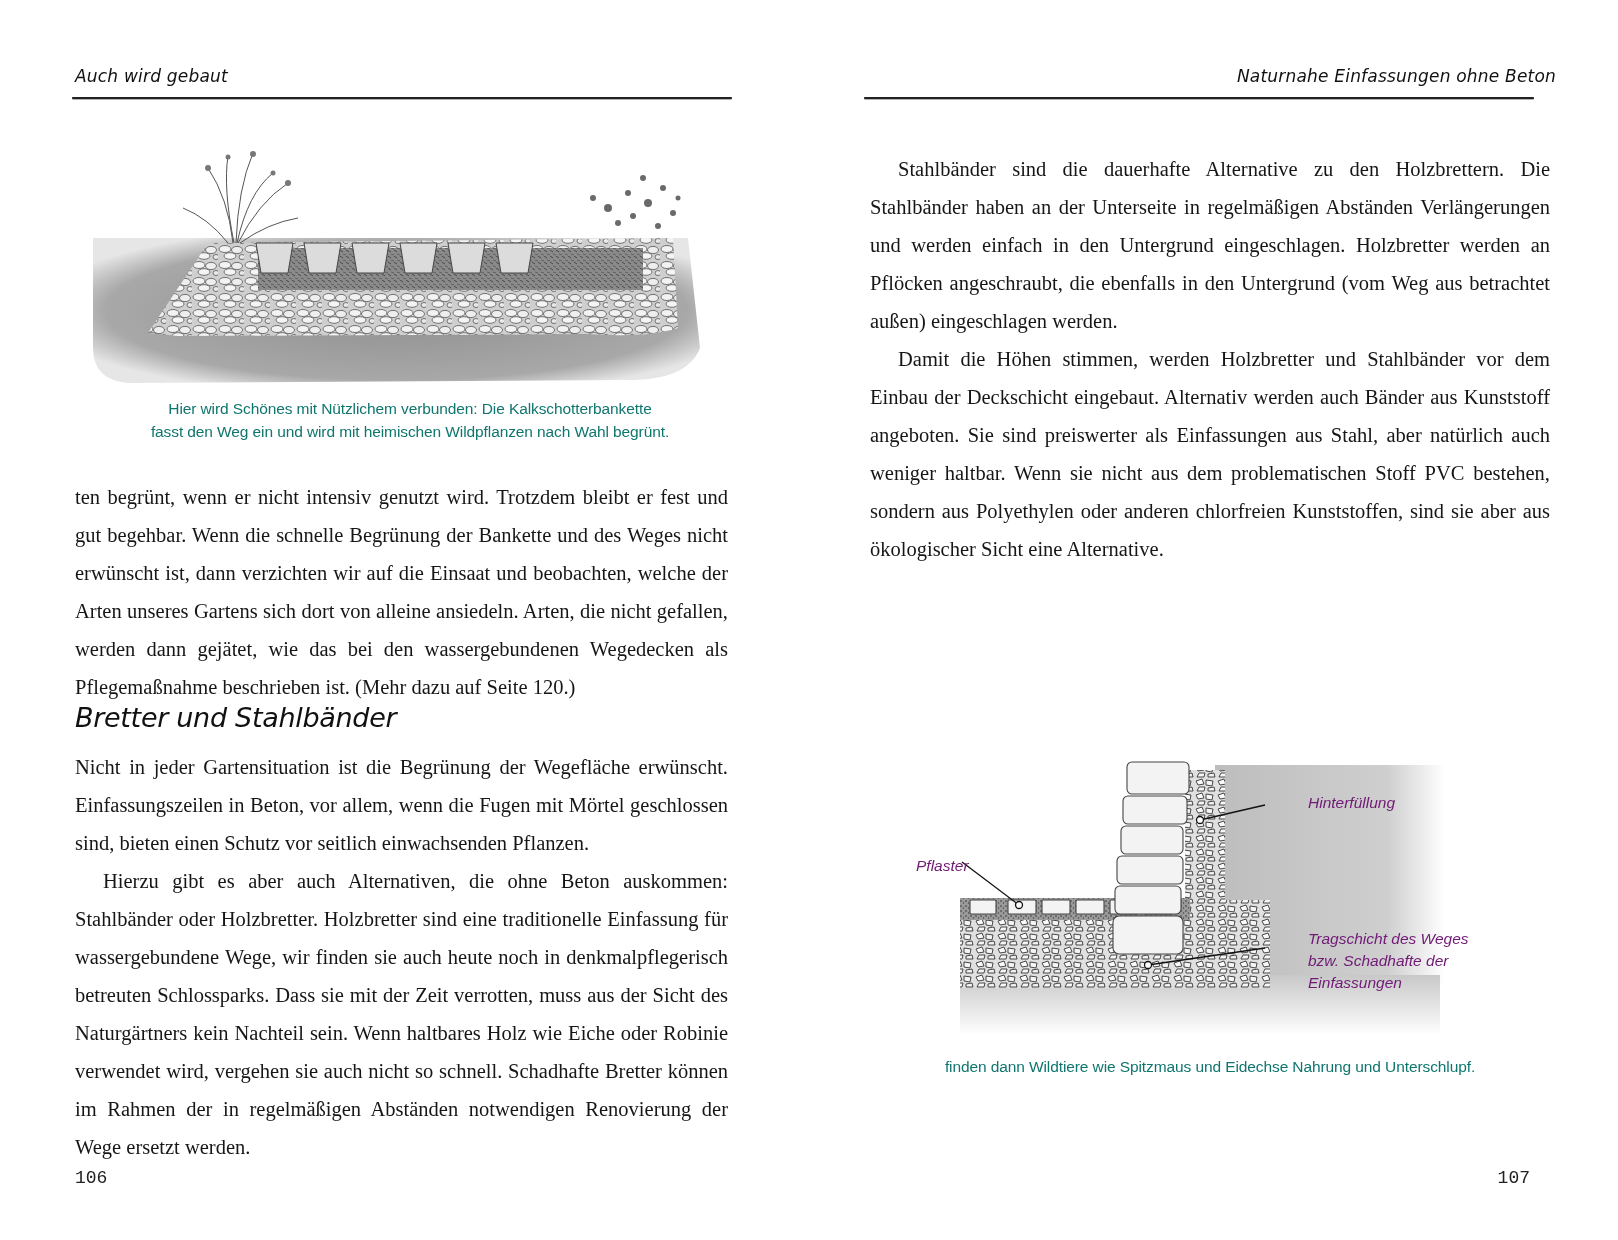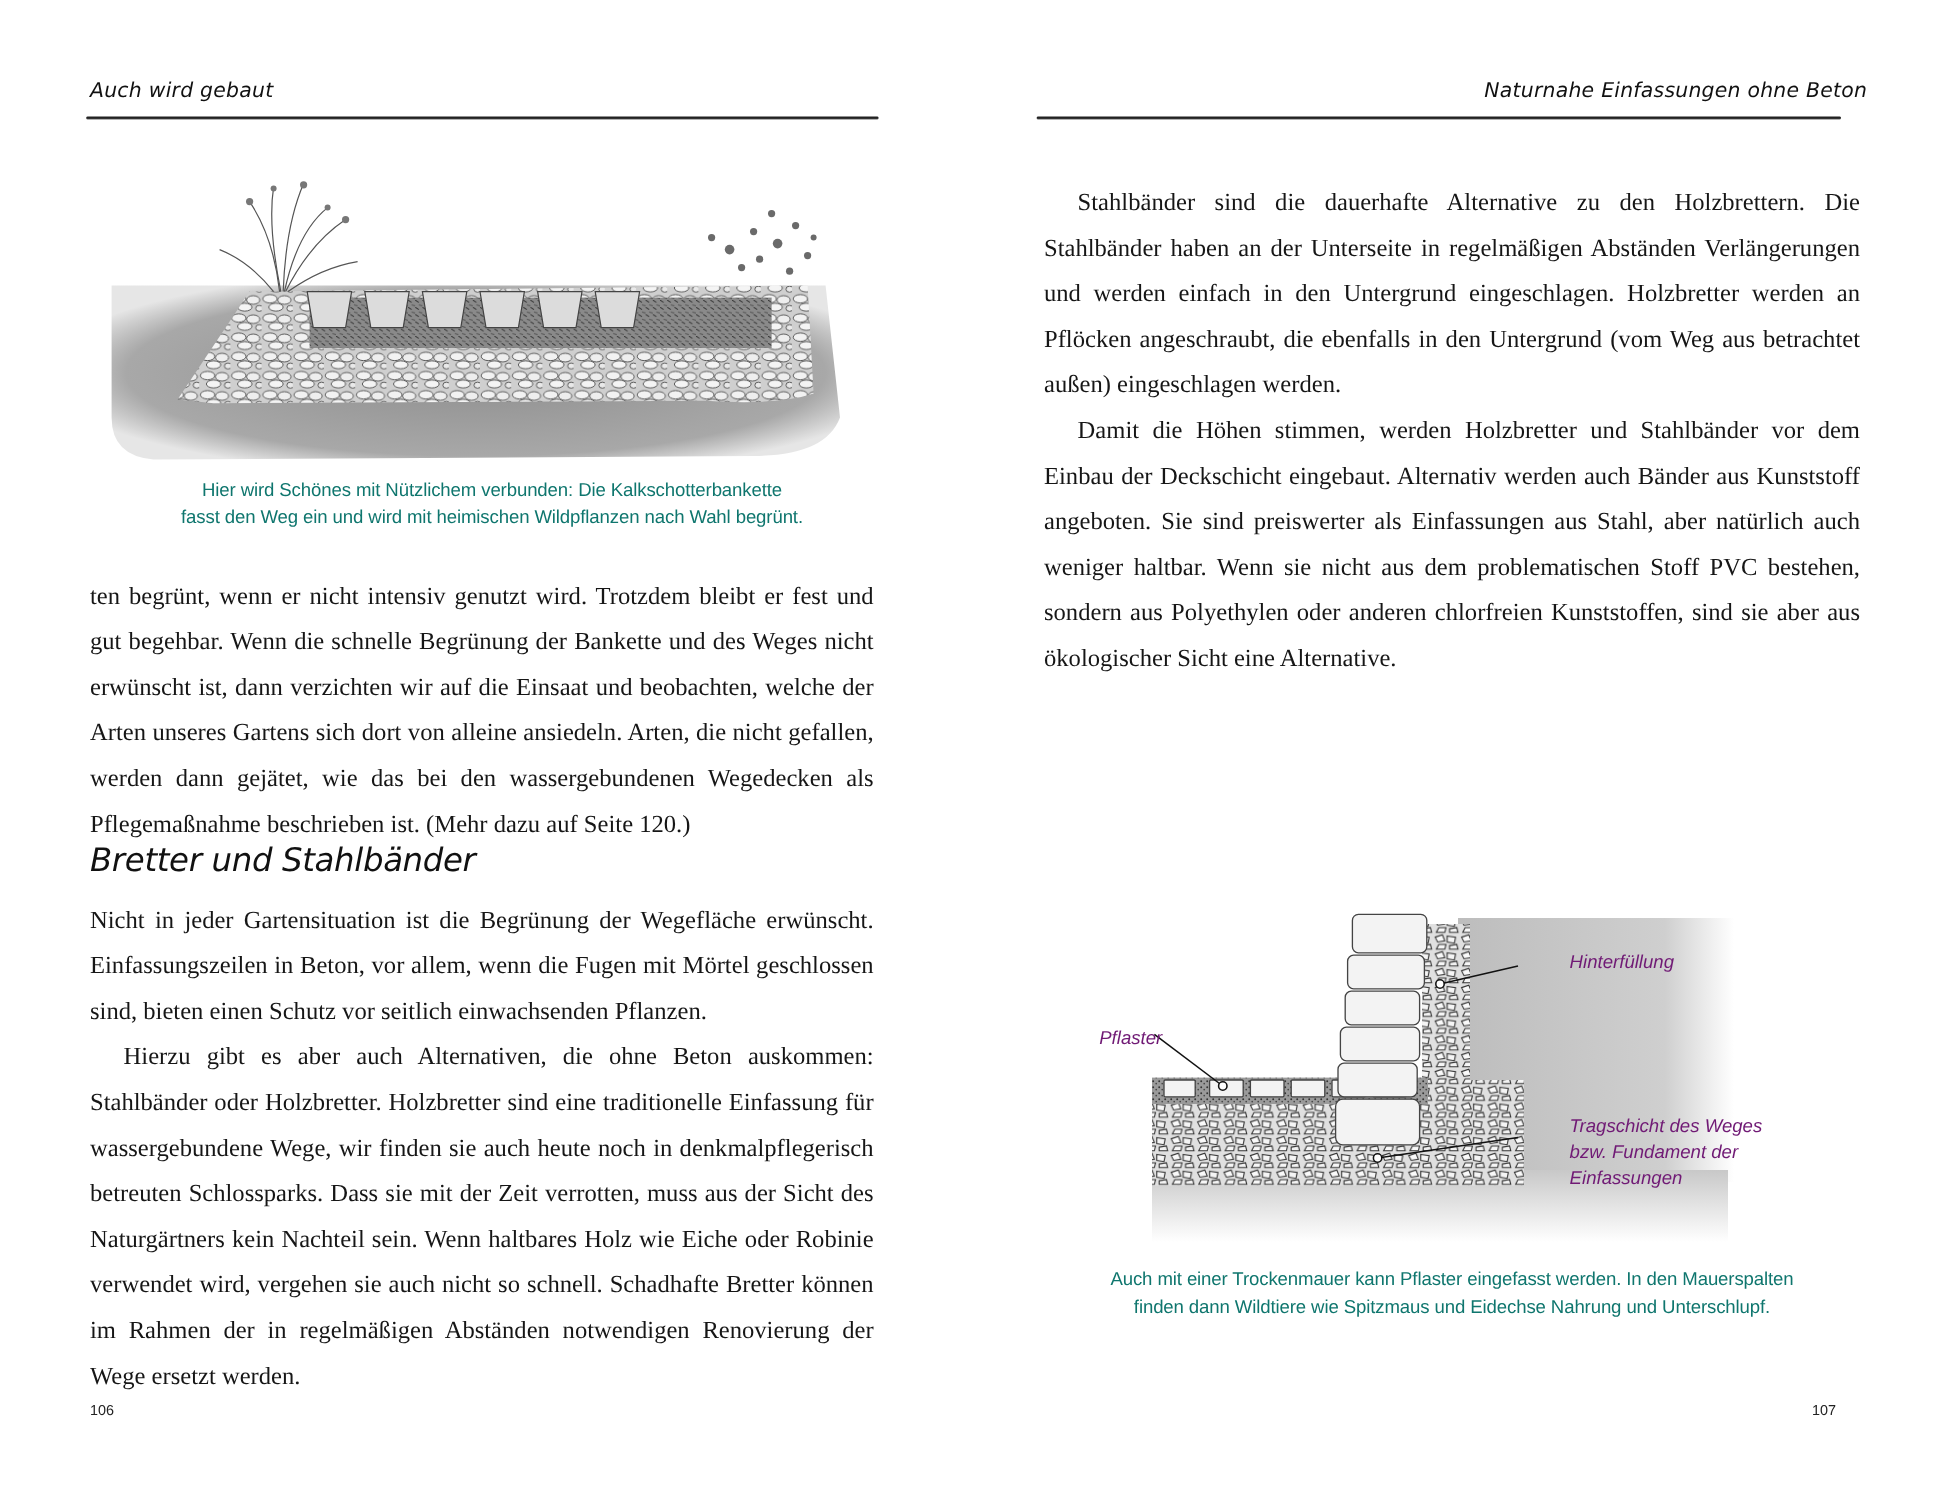--- a/index.html
+++ b/index.html
@@ -39,21 +39,21 @@
 
   .caption {
     position: absolute; text-align: center;
     font-family: "Liberation Sans", sans-serif; font-size: 15.5px; line-height: 23px;
     color: #0f766e; letter-spacing: -0.1px;
   }
   .caption span { display: block; }
 
   .folio {
     position: absolute; top: 1168px;
-    font-family: Liberation Sans, sans-serif; font-size: 12px; color: #222;
+    font-family: Liberation Mono, monospace; font-size: 18px; color: #222;
   }
 
   .figure { position: absolute; }
   .label {
     position: absolute; font-family: "Liberation Sans", sans-serif;
     font-style: italic; font-size: 15.5px; line-height: 22px; color: #701a75;
   }
 </style>
 </head>
 <body>
@@ -208,23 +208,22 @@
         <line x1="218" y1="215" x2="335" y2="198"></line>
         <circle cx="218" cy="215" r="3.5"></circle>
       </g>
     </svg>
   </div>
 
   <div class="label" style="left:96px; top:855px;">Pflaster</div>
   <div class="label" style="left:488px; top:792px;">Hinterfüllung</div>
   <div class="label" style="left:488px; top:928px;">
     <div>Tragschicht des Weges</div>
-    <div>bzw. Fundament der</div>
+    <div>bzw. Schadhafte der</div>
     <div>Einfassungen</div>
   </div>
 
   <div class="caption" style="left:40px; top:1055px; width:700px;">
-    <span>Auch mit einer Trockenmauer kann Pflaster eingefasst werden. In den Mauerspalten</span>
     <span>finden dann Wildtiere wie Spitzmaus und Eidechse Nahrung und Unterschlupf.</span>
   </div>
 
   <div class="folio" style="right:88px;">107</div>
 </div>
 
 </body></html>

